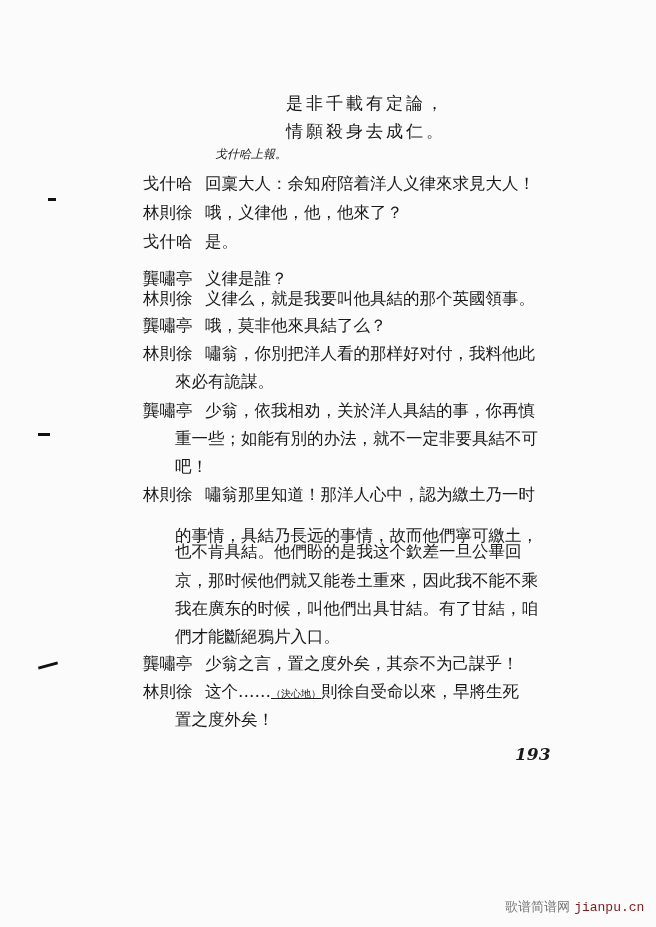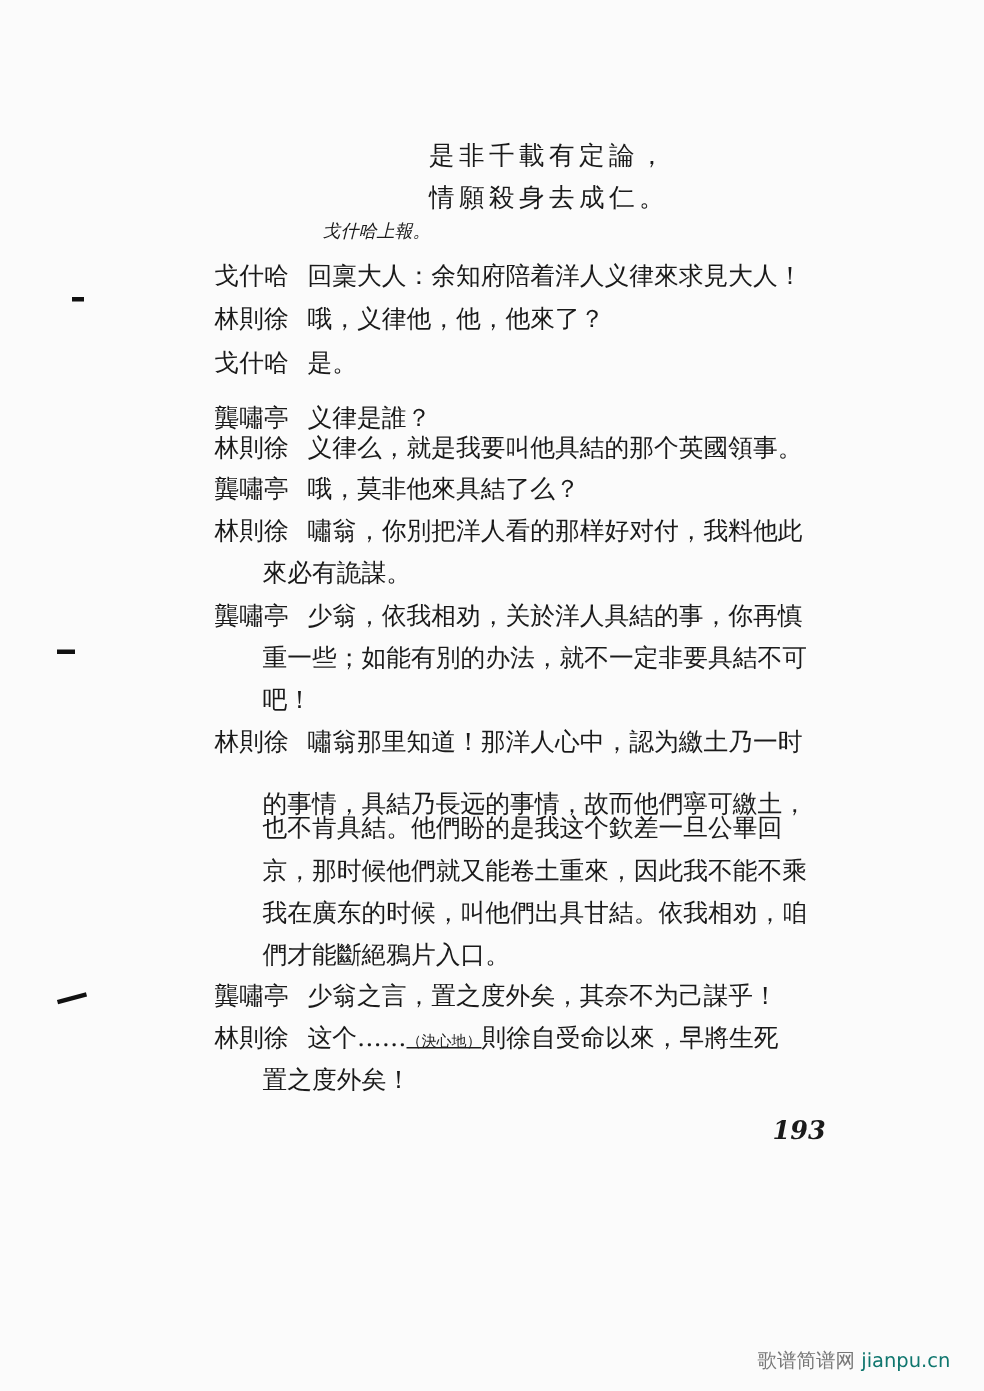--- a/index.html
+++ b/index.html
@@ -9,21 +9,21 @@
   }
   .verse { position:absolute; left:247px; font-size:17px; letter-spacing:3px;margin-left:39px; }
   .stage { position:absolute; left:215px; top:146px; font-size:12px;font-style:italic; }
   .line { position:absolute; left:143px; font-size:16.5px; white-space:nowrap; line-height:20px; }
   .spk { display:inline-block; width:62px; }
   .cont { position:absolute; left:175px; font-size:16.5px; white-space:nowrap; line-height:20px; }
   .small { font-size:10px;text-decoration:underline; }
   .pagenum { position:absolute; left:515px; top:744px; font-size:17px; font-style:italic; font-weight:bold; }
   .mark { position:absolute; background:#111; }
   .wm { position:absolute; left:505px; top:898px; font-size:13px; color:#777; font-family:"DejaVu Sans", sans-serif; }
-  .wm .url { color:#0f766e; }
+  .wm .url { color:#7f1d1d;font-family:Liberation Mono, monospace; }
 </style>
 </head>
 <body>
 
 <div class="verse" style="top:92px">是非千載有定論，</div>
 <div class="verse" style="top:120px">情願殺身去成仁。</div>
 <div class="stage">戈什哈上報。</div>
 
 <div class="line" style="top:174px"><span class="spk">戈什哈</span><span>回稟大人：余知府陪着洋人义律來求見大人！</span></div>
 <div class="line" style="top:203px"><span class="spk">林則徐</span><span>哦，义律他，他，他來了？</span></div>
@@ -35,21 +35,21 @@
 <div class="cont" style="top:372px">來必有詭謀。</div>
 
 <div class="line" style="top:401px"><span class="spk">龔嘯亭</span><span>少翁，依我相劝，关於洋人具結的事，你再慎</span></div>
 <div class="cont" style="top:429px">重一些；如能有別的办法，就不一定非要具結不可</div>
 <div class="cont" style="top:457px">吧！</div>
 
 <div class="line" style="top:485px"><span class="spk">林則徐</span><span>嘯翁那里知道！那洋人心中，認为繳土乃一时</span></div>
 <div class="cont" style="top:526px">的事情，具結乃長远的事情，故而他們寧可繳土，</div>
 <div class="cont" style="top:542px">也不肯具結。他們盼的是我这个欽差一旦公畢回</div>
 <div class="cont" style="top:571px">京，那时候他們就又能卷土重來，因此我不能不乘</div>
-<div class="cont" style="top:599px">我在廣东的时候，叫他們出具甘結。依我相劝，咱</div>
+<div class="cont" style="top:599px">我在廣东的时候，叫他們出具甘結。有了甘結，咱</div>
 <div class="cont" style="top:627px">們才能斷絕鴉片入口。</div>
 
 <div class="line" style="top:654px"><span class="spk">龔嘯亭</span><span>少翁之言，置之度外矣，其奈不为己謀乎！</span></div>
 <div class="line" style="top:682px"><span class="spk">林則徐</span><span>这个……</span><span class="small">（決心地）</span><span>則徐自受命以來，早將生死</span></div>
 <div class="cont" style="top:710px">置之度外矣！</div>
 
 <div class="pagenum">193</div>
 
 <div class="mark" style="left:48px;top:198px;width:8px;height:3px;"></div>
 <div class="mark" style="left:38px;top:433px;width:12px;height:3px;"></div>

